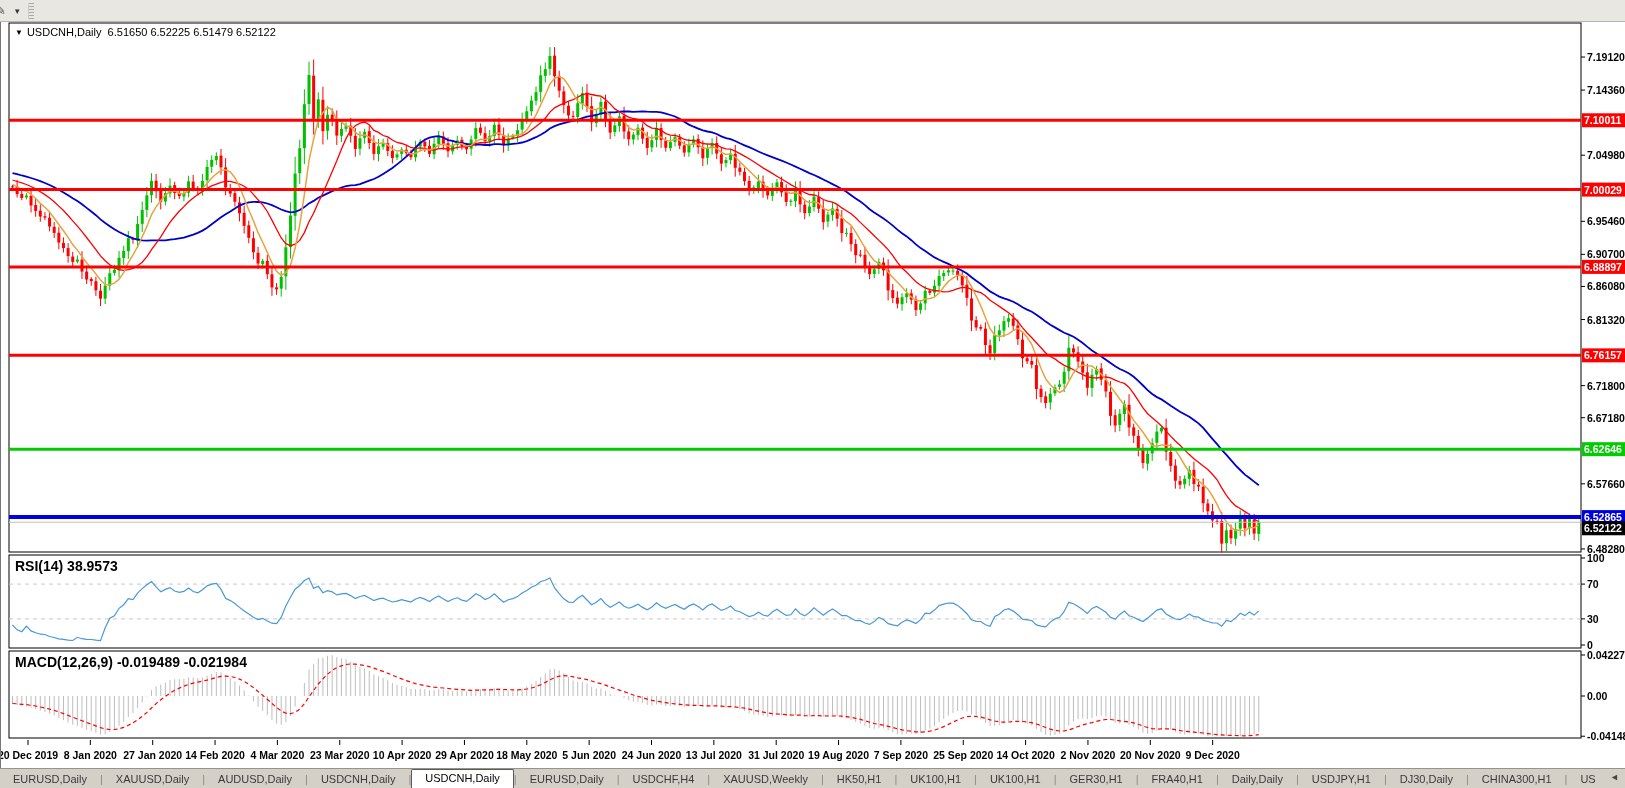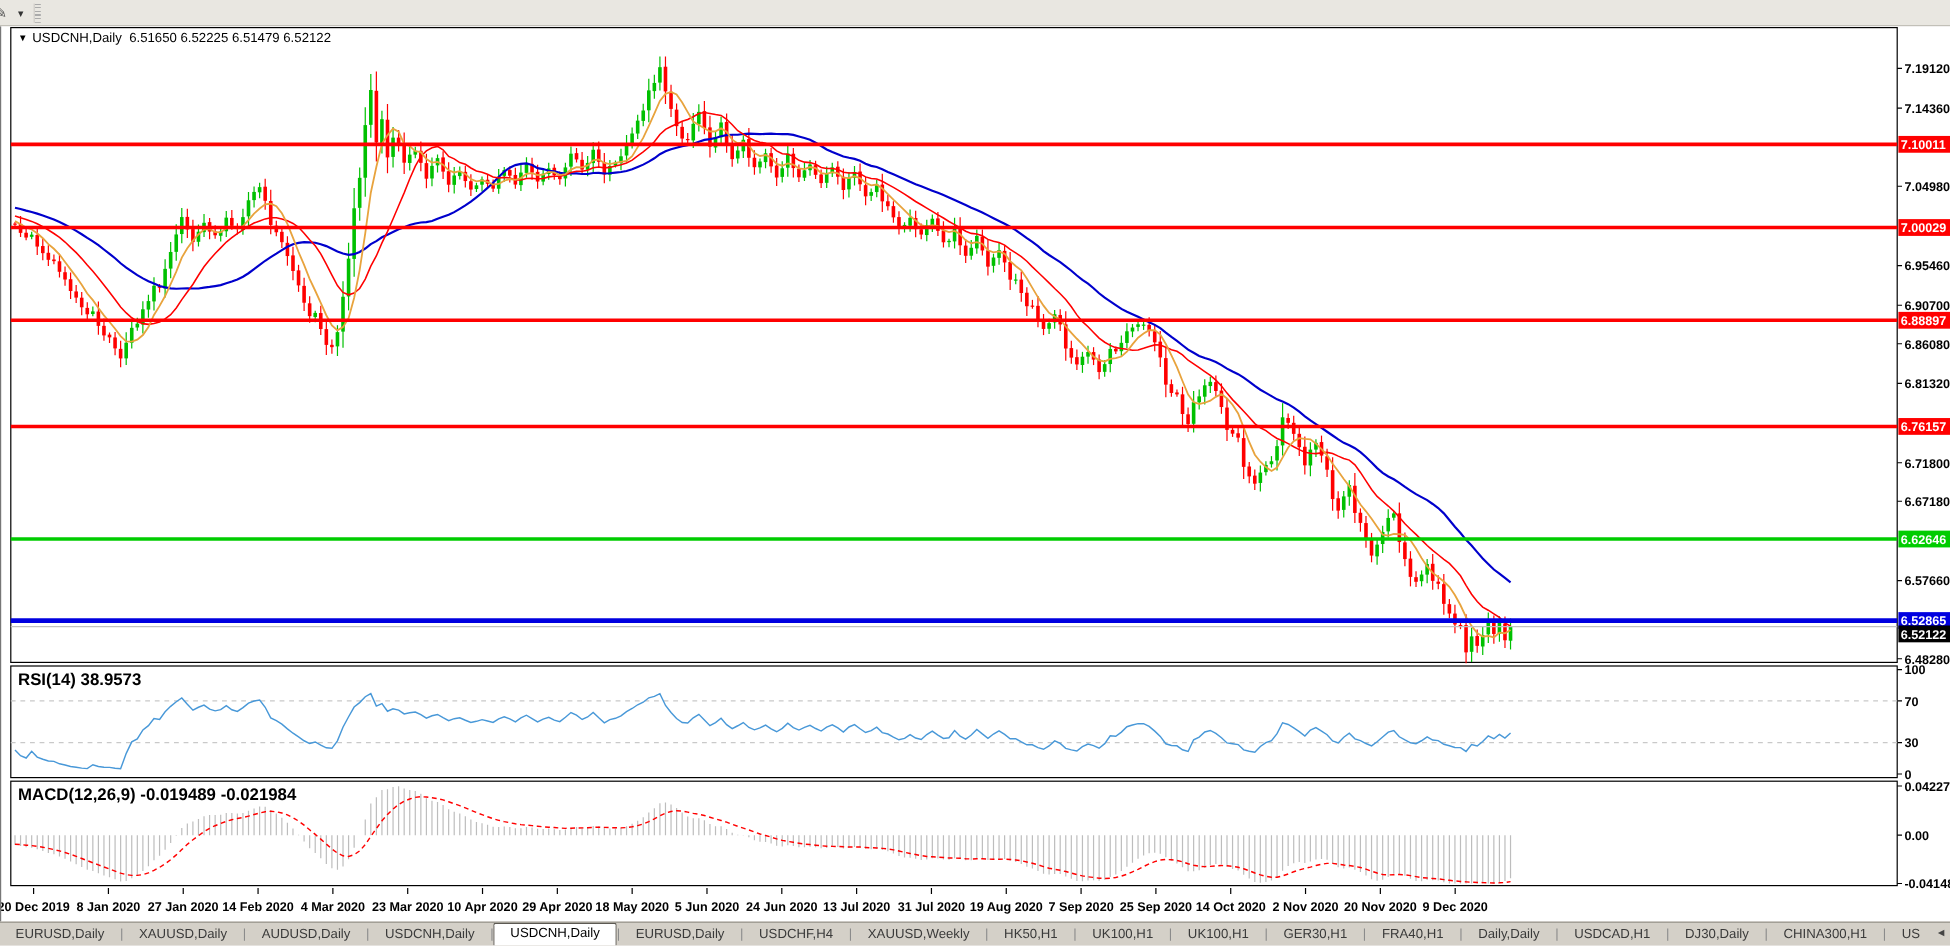--- a/index.html
+++ b/index.html
@@ -1016,21 +1016,21 @@
       <span class="tab">UK100,H1</span>
       <span class="tab-sep">|</span>
       <span class="tab">UK100,H1</span>
       <span class="tab-sep">|</span>
       <span class="tab">GER30,H1</span>
       <span class="tab-sep">|</span>
       <span class="tab">FRA40,H1</span>
       <span class="tab-sep">|</span>
       <span class="tab">Daily,Daily</span>
       <span class="tab-sep">|</span>
-      <span class="tab">USDCAD,H1</span>
+      <span class="tab">USDJPY,H1</span>
       <span class="tab-sep">|</span>
       <span class="tab">DJ30,Daily</span>
       <span class="tab-sep">|</span>
       <span class="tab">CHINA300,H1</span>
       <span class="tab-sep">|</span>
       <span class="tab">US</span>
     </span>
   <span class="tab-scroll">
     <span>◄</span>
 

